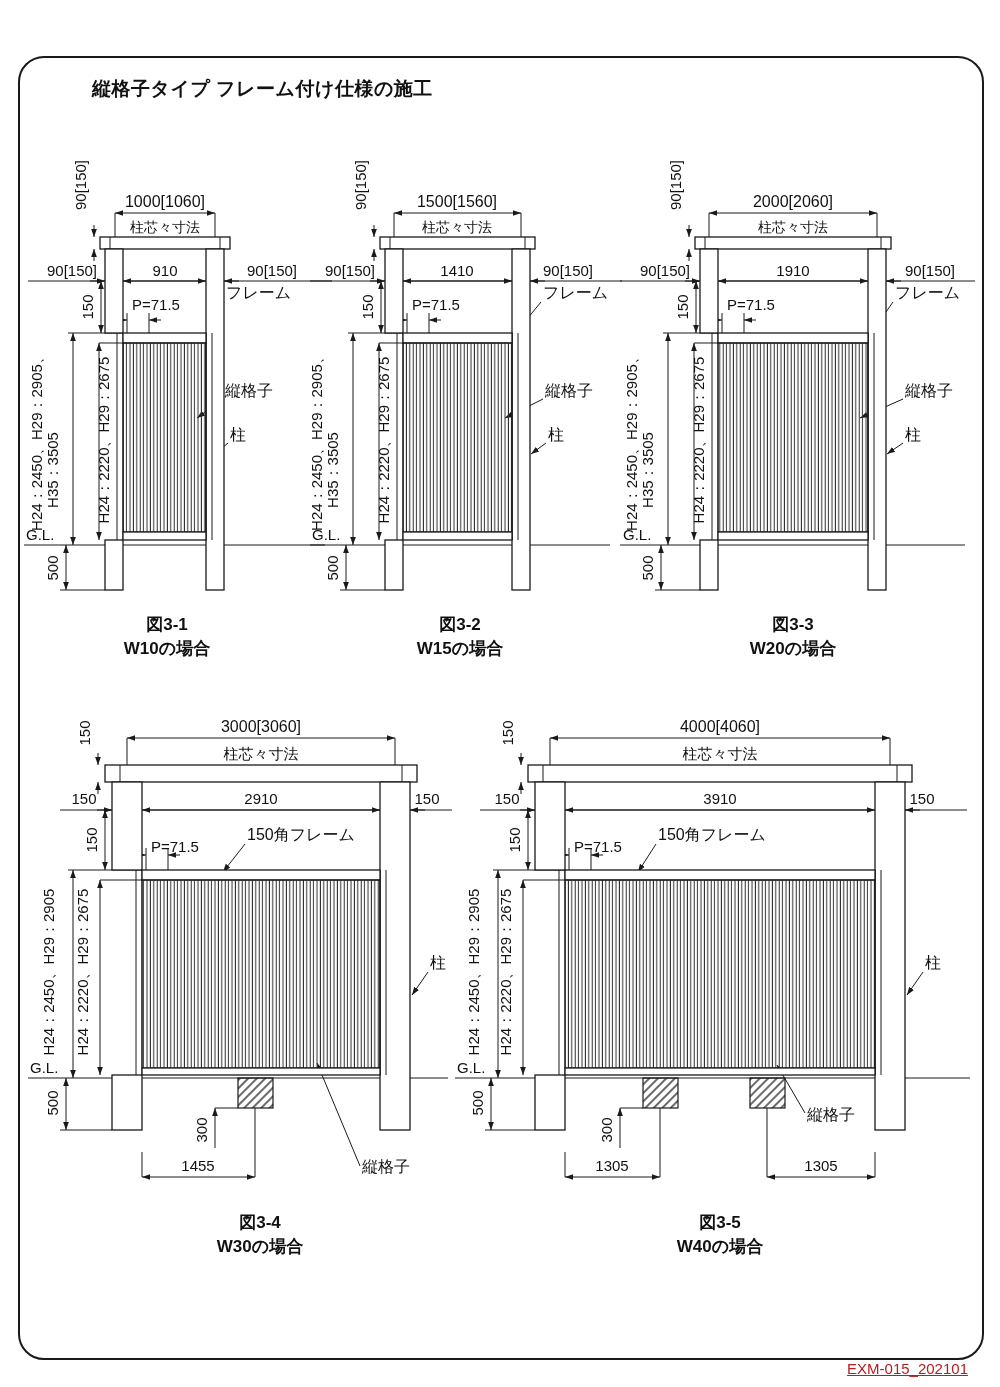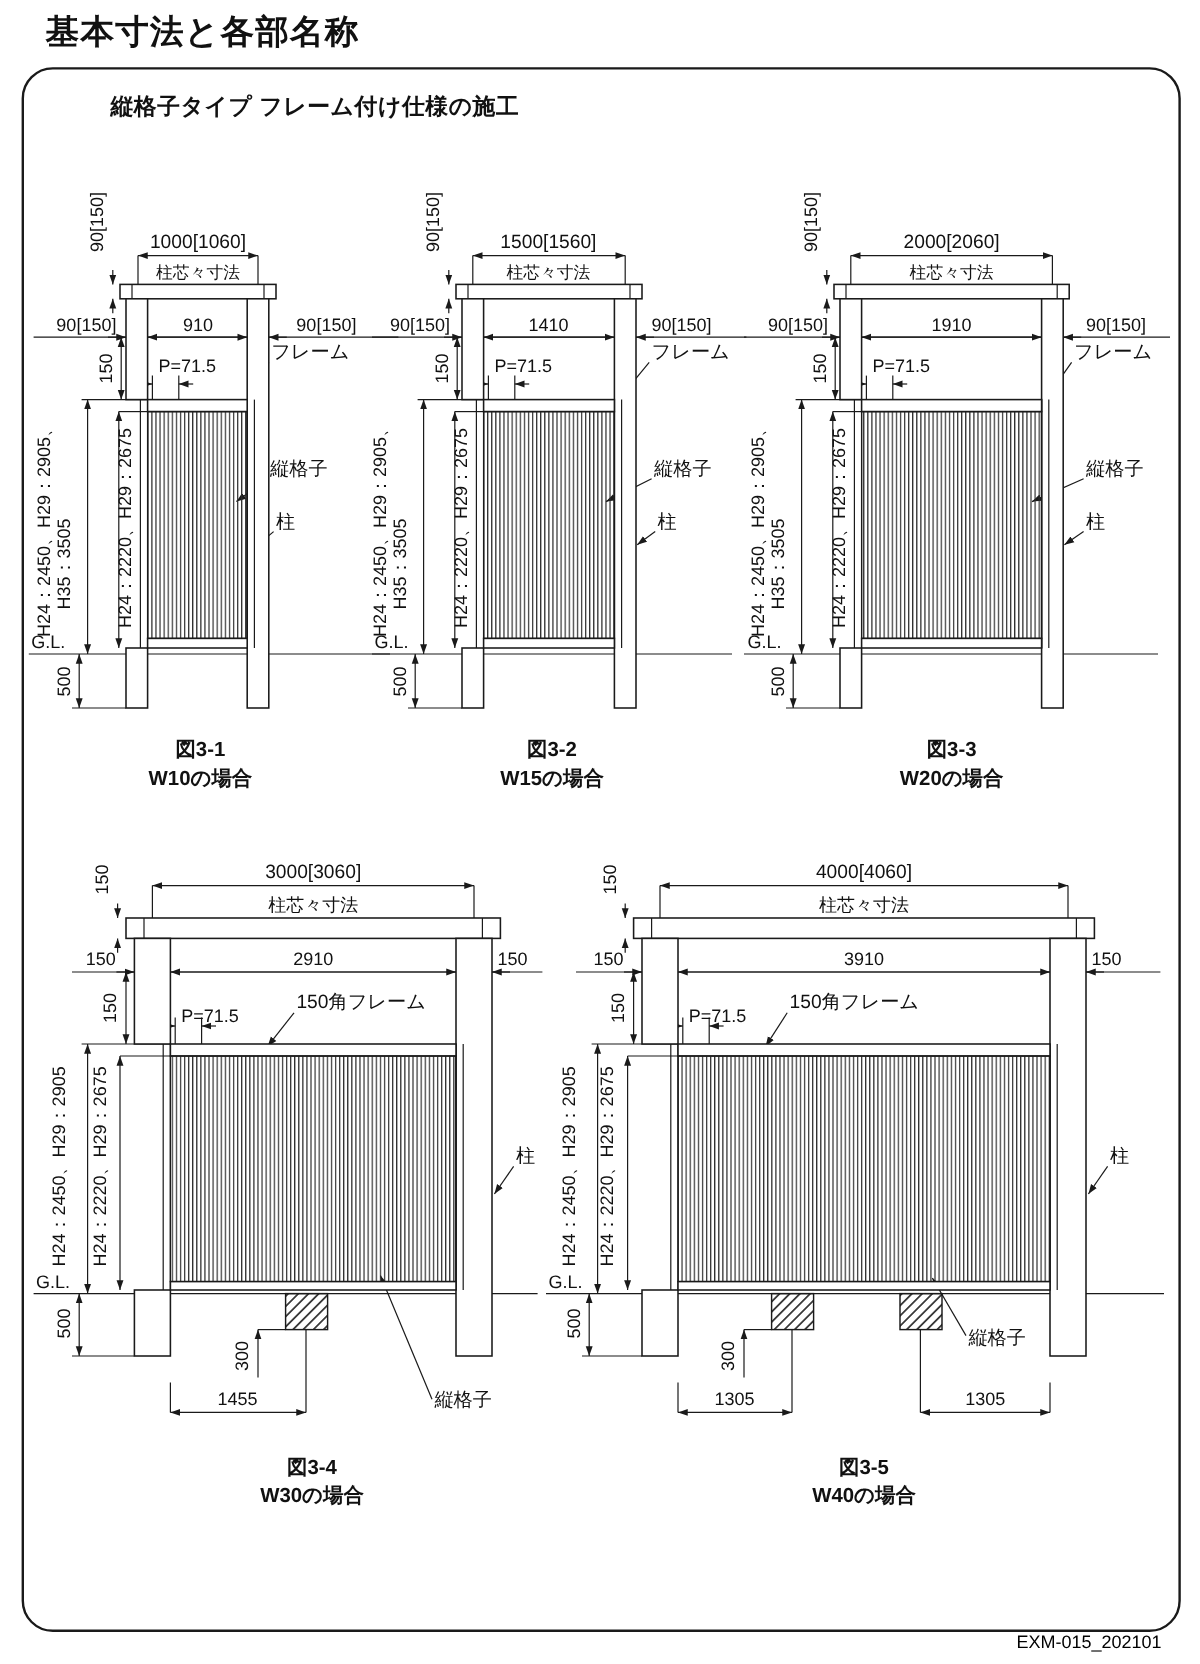--- a/index.html
+++ b/index.html
@@ -4,37 +4,36 @@
 <style>
   html,body{margin:0;padding:0;background:#fff;}
   #page{position:relative;width:1000px;height:1387px;background:#fff;overflow:hidden;
         font-family:"Liberation Sans","DejaVu Sans",sans-serif;color:#111;}
   #title{position:absolute;left:38px;top:8px;font-size:28px;font-weight:700;letter-spacing:1px;}
   #frame-box{position:absolute;left:18px;top:56px;width:962px;height:1300px;
              border:2.5px solid #1a1a1a;border-radius:26px;}
   #header-row{position:absolute;left:92px;top:76px;display:flex;align-items:baseline;gap:2px;}
   #header-main{font-size:19px;font-weight:700;letter-spacing:0.5px;}
   #header-note{font-size:16.5px;font-weight:700;}
-  #footer{position:absolute;top:1360px;right:32px;font-size:15px;color:#000000;}
+  #footer{position:absolute;top:1360px;right:32px;font-size:15px;color:#b91c1c;text-decoration:underline;}
   svg{position:absolute;overflow:visible;}
   svg text{font-family:"Liberation Sans","DejaVu Sans",sans-serif;fill:#111;}
   .d{stroke:#1a1a1a;stroke-width:1;fill:none;}
   .s{stroke:#1a1a1a;stroke-width:1.3;fill:#fff;}
   .lat{fill:url(#lat);stroke:#1a1a1a;stroke-width:1.1;}
   .ftg{fill:url(#hatch);stroke:#1a1a1a;stroke-width:1.2;}
   .t14{font-size:14px;}.t15{font-size:15px;}.t16{font-size:16px;}
   .cap{font-size:17px;font-weight:700;}
   .mid{text-anchor:middle;}
 </style>
 </head>
 <body>
 
 <div id="page">
 
-  <div id="title">基本寸法と各部名称</div>
   <div id="frame-box"></div>
   <div id="header-row">
     <span id="header-main">縦格子タイプ フレーム付け仕様の施工</span>
   </div>
 
   <svg width="0" height="0" style="position:absolute">
     <defs>
       <marker id="arw" viewBox="0 0 10 10" refX="9" refY="5" markerWidth="9" markerHeight="9" orient="auto-start-reverse">
         <path d="M0,1.8 L9,5 L0,8.2 Z" fill="#1a1a1a"></path>
       </marker>

